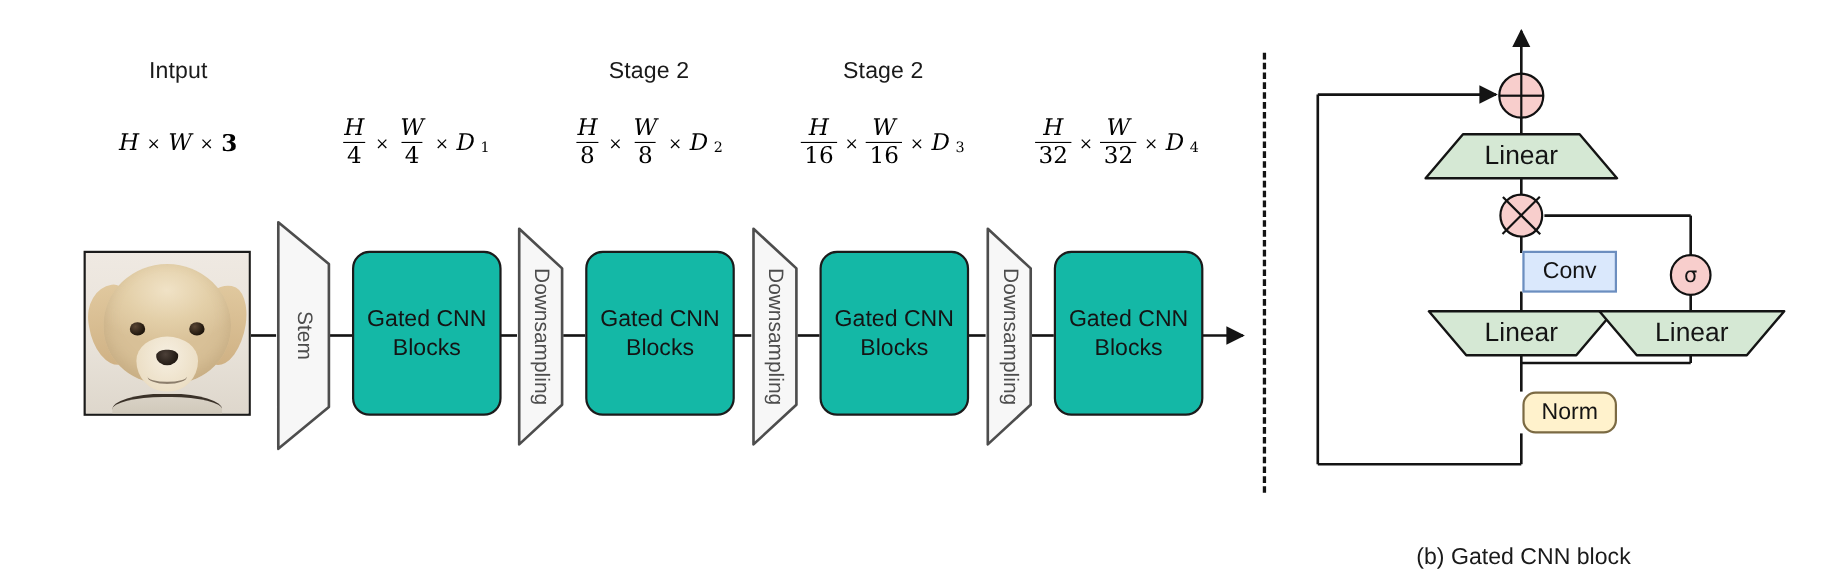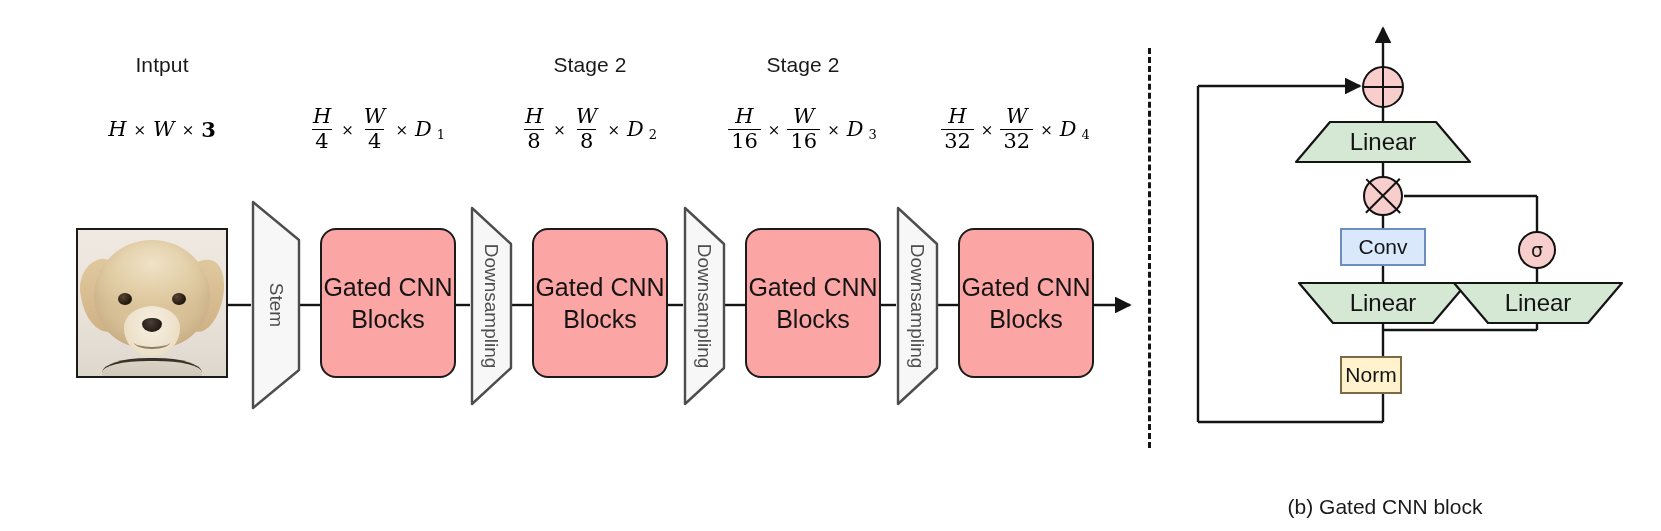--- a/index.html
+++ b/index.html
@@ -134,28 +134,28 @@
   .collar {
     position: absolute;
     left: 16%; bottom: -2%; width: 68%; height: 12%;
     background: linear-gradient(180deg, #d9d2c6 0%, #cfc7b8 100%);
     border-top: 3px solid #3a3128;
     border-radius: 46% 46% 0 0 / 70% 70% 0 0;
   }
 
   
   .gcnn {
-    background: #fca5a5;
+    background: #14b8a6;
     border: 2.2px solid #1b1b1b;
     border-radius: 16px;
     display: flex;
     align-items: center;
     justify-content: center;
     text-align: center;
-    font-size: 25px;
+    font-size: 21px;
     line-height: 1.30;
     color: #141414;
   }
 
   
   .trap-wrap { position: absolute; }
   .trap-wrap svg { position: absolute; inset: 0; overflow: visible; }
   .vlabel {
     position: absolute;
     inset: 0;
@@ -188,20 +188,21 @@
   
   .bbox {
     position: absolute;
     border: 2.2px solid #4a4a4a;
     display: flex;
     align-items: center;
     justify-content: center;
     font-size: 21px;
     color: #141414;
     box-sizing: border-box;
+    margin-left: 44px;
   }
   .bbox.conv { background: #dae8fc; border-color: #6c8ebf; }
   .bbox.norm { background: #fff2cc; border-color: #7b6a43; }
 
   .circ {
     position: absolute;
     border-radius: 50%;
     background: #f8cecc;
     border: 2.4px solid #111;
     box-sizing: border-box;
@@ -491,19 +492,19 @@
 
   <div class="lintrap" style="left:1452px; top:281px; width:172px; height:44px;">
     <svg viewBox="0 0 172 44" preserveAspectRatio="none" xmlns="http://www.w3.org/2000/svg">
       <polygon points="2,2 170,2 136,42 36,42" fill="#d5e8d4" stroke="#141414" stroke-width="2.2" stroke-linejoin="round" vector-effect="non-scaling-stroke"></polygon>
     </svg>
     <div class="lbl">
       <span>Linear</span>
     </div>
   </div>
 
-  <div class="bbox norm" style="left:1340px; top:356px; width:62px; height:38px;">
+  <div class="bbox norm" style="left:1340px; top:356px; width:86px; height:38px;border-radius:12px;">
     <span>Norm</span>
   </div>
 
   <div class="abs caption" style="left:1190px; top:460px; width:390px;margin-top:35px;">(b) Gated CNN block</div>
 
 </div>
 
 </body></html>

